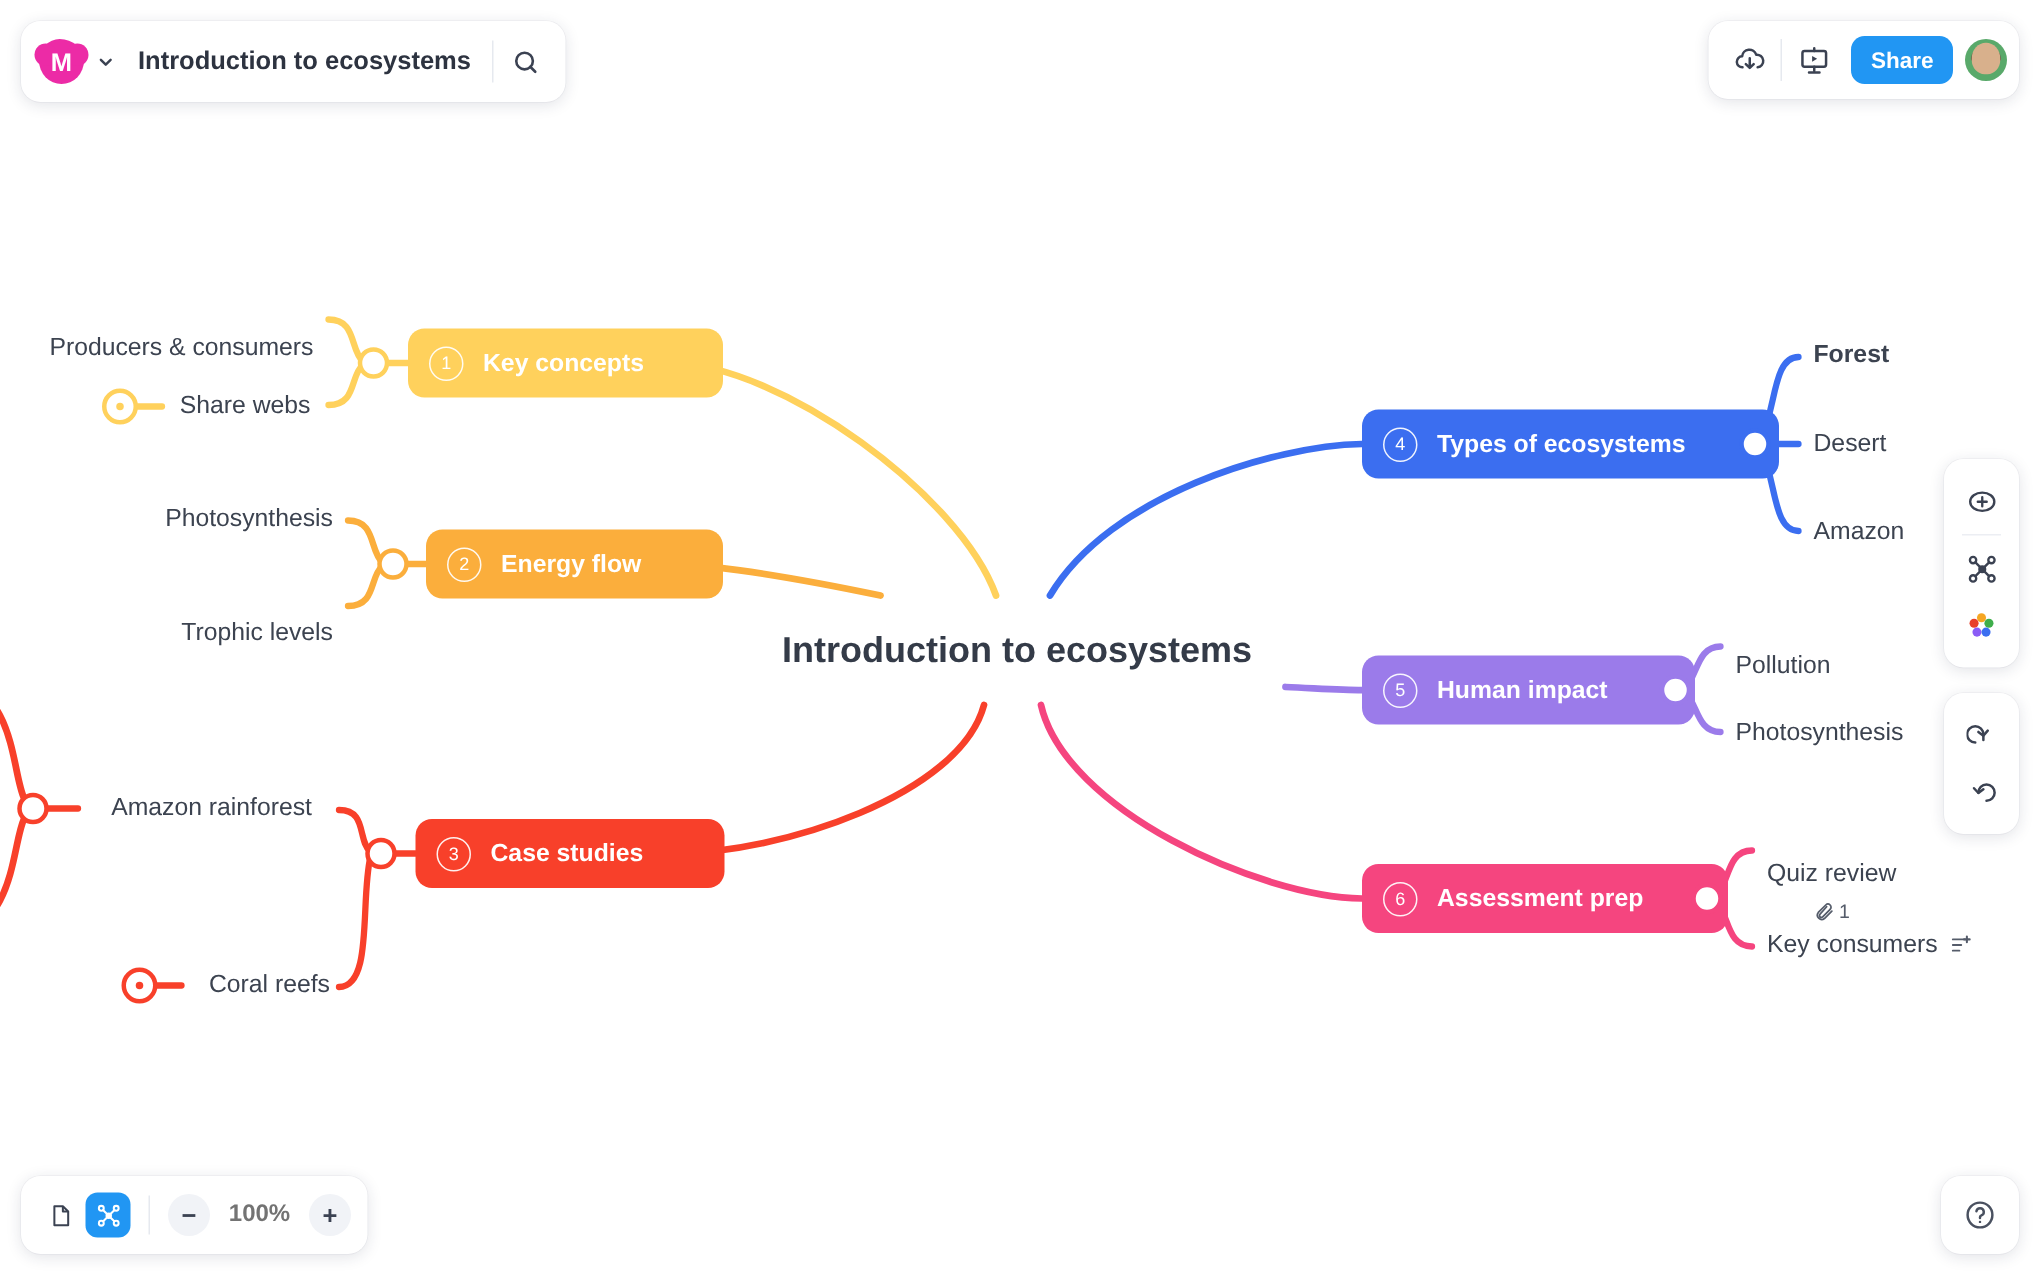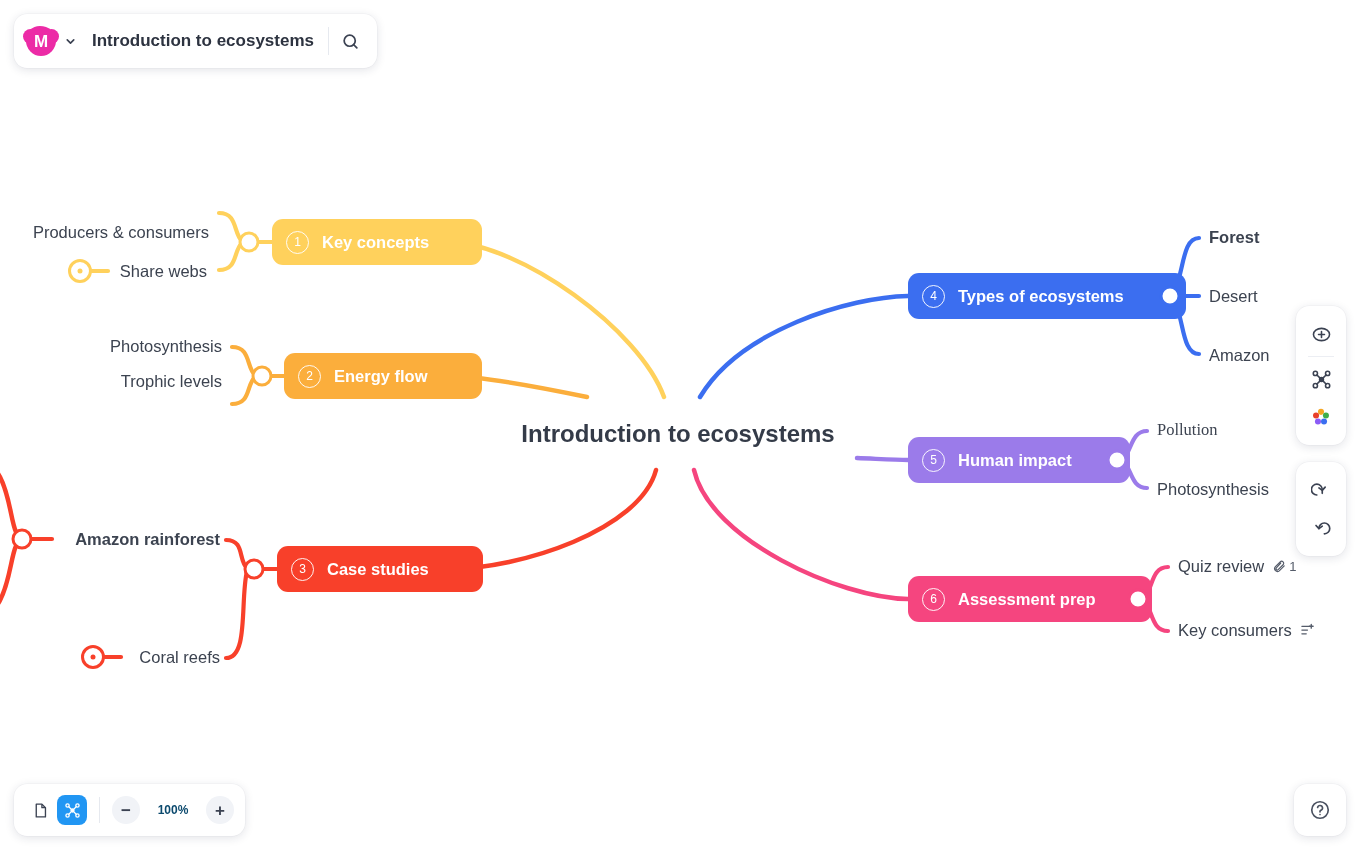--- a/index.html
+++ b/index.html
@@ -159,21 +159,21 @@
   }
   .vbtn.active { background: #2196F3; color: #fff; }
   .zdiv { width: 1px; height: 26px; background: #e6e9ef; margin: 0 10px; }
   .circ-btn {
     width: 28px; height: 28px; border-radius: 50%;
     background: #f1f3f7; color: #3b4252;
     display: flex; align-items: center; justify-content: center;
     font-size: 17px; font-weight: bold; line-height: 1;
   }
   .zoom-val {
-    font-size: 12px; font-weight: bold; color: #0c4a6e;
+    font-size: 16px; font-weight: bold; color: #737373;
     min-width: 50px; text-align: center;
     padding: 0 6px;
   }
 
   
   .root-label {
     position: absolute;
     font-size: 24px; font-weight: bold; color: #343b48;
     white-space: nowrap;
     transform: translate(-50%,-50%);
@@ -293,30 +293,30 @@
   <div class="knob" style="left:80px; top:271px; --kc:#FFD15C;"></div>
 
   <div class="branch" style="left:284px; top:376px; width:164px; background:#FBAE3C;">
     <span class="num">2</span>
     <span class="btext">Energy flow</span>
   </div>
   <div class="dot" style="left:262px; top:376px; --kc:#FBAE3C;"></div>
   <div class="leaf l" style="left:222px; top:346px;">
     <span>Photosynthesis</span>
   </div>
-  <div class="leaf l" style="left:222px; top:381px;">
+  <div class="leaf l" style="left:222px; top:422px;">
     <span>Trophic levels</span>
   </div>
 
   <div class="branch" style="left:277px; top:569px; width:172px; background:#F8402A;">
     <span class="num">3</span>
     <span class="btext">Case studies</span>
   </div>
   <div class="dot" style="left:254px; top:569px; --kc:#F8402A;"></div>
-  <div class="leaf l" style="left:220px; top:539px;font-weight:bold;">
+  <div class="leaf l" style="left:208px; top:539px;">
     <span>Amazon rainforest</span>
   </div>
   <div class="dot" style="left:22px; top:539px; --kc:#F8402A;"></div>
   <div class="leaf l" style="left:220px; top:657px;">
     <span>Coral reefs</span>
   </div>
   <div class="knob" style="left:93px; top:657px; --kc:#F8402A;"></div>
 
   <div class="branch" style="left:908px; top:296px; width:244px; background:#3B6EF0;">
     <span class="num">4</span>
@@ -331,33 +331,33 @@
   </div>
   <div class="leaf r" style="left:1209px; top:355px;">
     <span>Amazon</span>
   </div>
 
   <div class="branch" style="left:908px; top:460px; width:188px; background:#9B7BEA;">
     <span class="num">5</span>
     <span class="btext">Human impact</span>
   </div>
   <div class="dot" style="left:1117px; top:460px; --kc:#9B7BEA;"></div>
-  <div class="leaf r" style="left:1157px; top:430px;font-family:Liberation Serif, serif;">
+  <div class="leaf r" style="left:1157px; top:444px;">
     <span>Pollution</span>
   </div>
   <div class="leaf r" style="left:1157px; top:489px;">
     <span>Photosynthesis</span>
   </div>
 
   <div class="branch" style="left:908px; top:599px; width:210px; background:#F5457F;">
     <span class="num">6</span>
     <span class="btext">Assessment prep</span>
   </div>
   <div class="dot" style="left:1138px; top:599px; --kc:#F5457F;"></div>
-  <div class="leaf r" style="left:1178px; top:566px;">
+  <div class="leaf r" style="left:1178px; top:594px;flex-direction:column;">
     <span>Quiz review</span>
     <span class="badge-ic">
       <svg width="14" height="14" viewBox="0 0 24 24" fill="none" stroke="#555c6a" stroke-width="2" stroke-linecap="round">
         <path d="M21 11l-8.5 8.5a5 5 0 0 1-7-7L14 4a3.5 3.5 0 0 1 5 5l-8.5 8.5a2 2 0 0 1-3-3L15 6"></path>
       </svg>
       <span>1</span>
     </span>
   </div>
   <div class="leaf r" style="left:1178px; top:630px;">
     <span>Key consumers</span>
@@ -382,20 +382,41 @@
     <div class="doc-title">Introduction to ecosystems</div>
     <div class="vdiv"></div>
     <div class="search-btn">
       <svg width="19" height="19" viewBox="0 0 24 24" fill="none" stroke="currentColor" stroke-width="2.2" stroke-linecap="round">
           <circle cx="11" cy="11" r="7"></circle>
           <path d="M20 20l-4.2-4.2"></path>
         </svg>
     </div>
   </div>
 
+  <div class="topbar-right">
+    <div class="ticon">
+      <svg width="21" height="21" viewBox="0 0 24 24" fill="none" stroke="currentColor" stroke-width="1.9" stroke-linecap="round" stroke-linejoin="round">
+        <path d="M6.5 17a4.2 4.2 0 0 1-.3-8.4 5.5 5.5 0 0 1 10.7-1.2A3.9 3.9 0 0 1 18 17"></path>
+        <path d="M12 10v7M9 14.5l3 3 3-3"></path>
+      </svg>
+    </div>
+    <div class="vdiv"></div>
+    <div class="ticon">
+      <svg width="21" height="21" viewBox="0 0 24 24" fill="none" stroke="currentColor" stroke-width="1.9" stroke-linecap="round" stroke-linejoin="round">
+        <rect x="3" y="4.5" width="18" height="12" rx="1.6"></rect>
+        <path d="M12 2.4v2.1M12 16.5v3M8 21h8"></path>
+        <path d="M10.4 8.3l3.8 2.2-3.8 2.2z" fill="currentColor" stroke="none"></path>
+      </svg>
+    </div>
+    <button class="share-btn">Share</button>
+    <div class="avatar">
+      <div class="hair"></div>
+        <div class="face"></div>
+    </div>
+  </div>
 
   <div class="rtool top">
     <div class="rbtn">
       <svg width="21" height="21" viewBox="0 0 24 24" fill="none" stroke="currentColor" stroke-width="1.8" stroke-linecap="round">
         <ellipse cx="12" cy="12" rx="9.2" ry="7"></ellipse>
           <path d="M12 8.6v6.8M8.6 12h6.8"></path>
       </svg>
     </div>
     <div class="rdiv"></div>
     <div class="rbtn">

